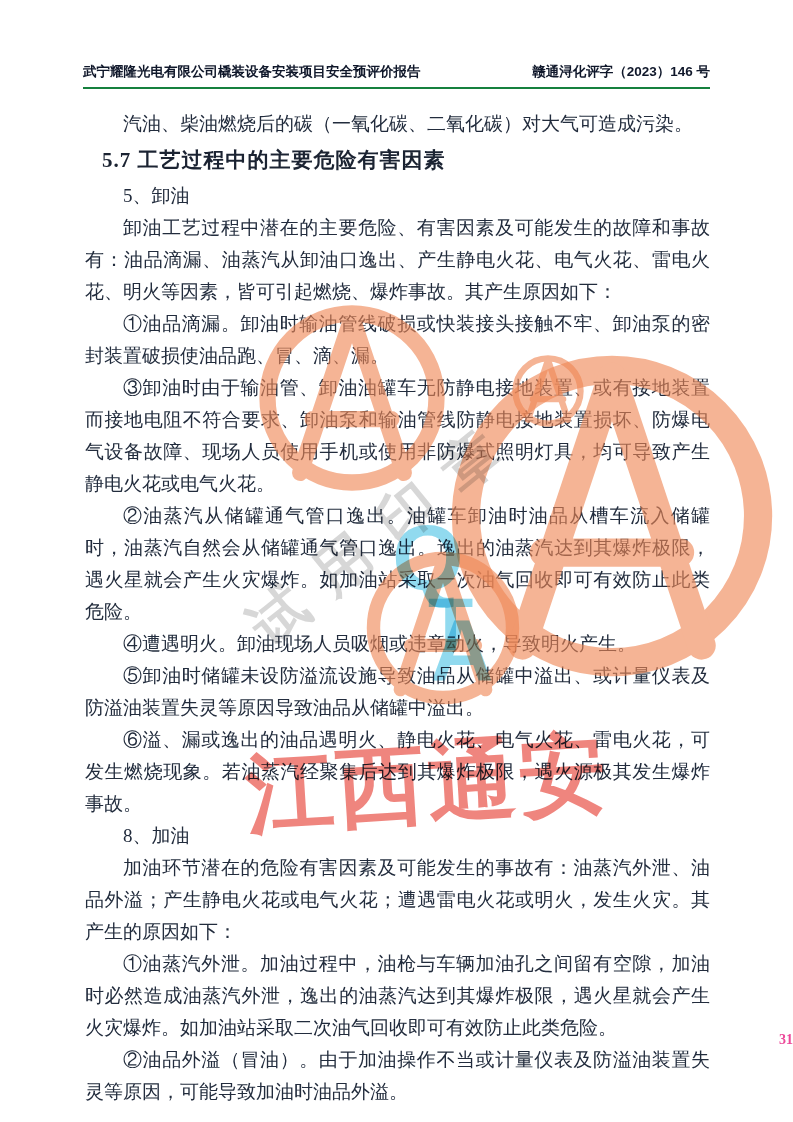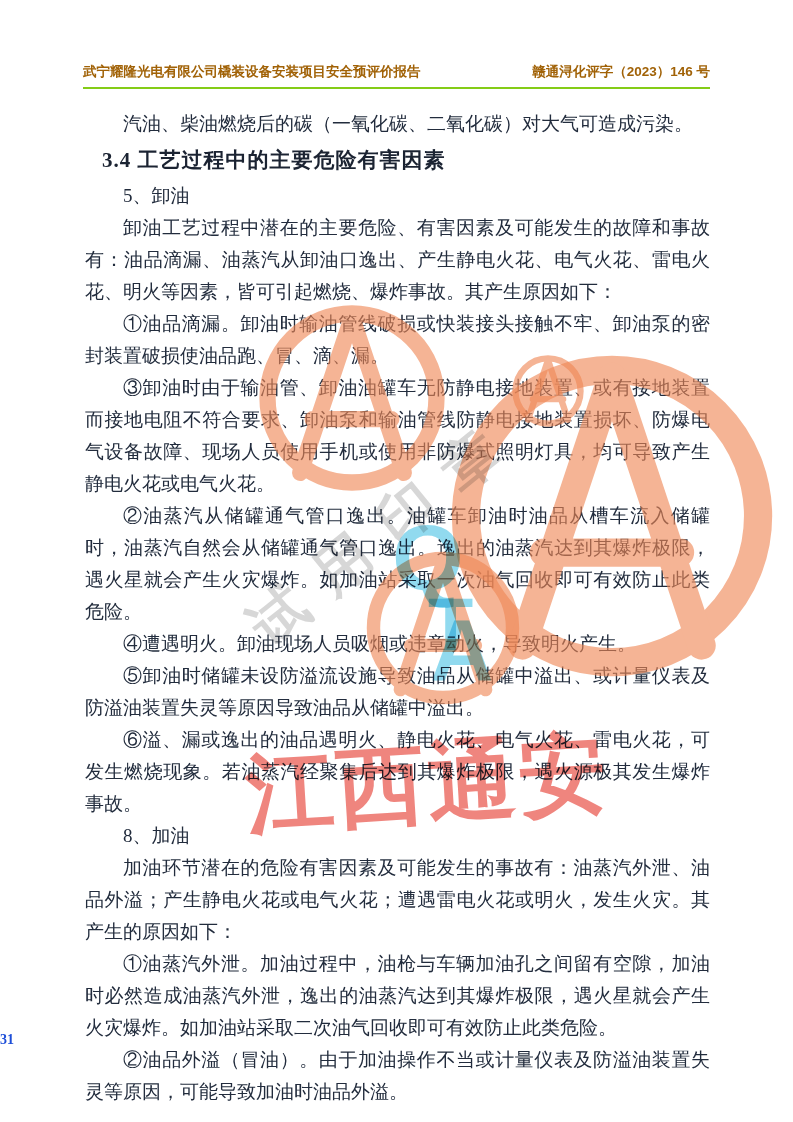--- a/index.html
+++ b/index.html
@@ -8,36 +8,36 @@
     background:#ffffff;
     font-family:"Liberation Serif","DejaVu Serif",serif;
     color:#222c3d;
   }
   .page{position:absolute;inset:0;}
   .header{
     position:absolute;left:83px;right:83px;top:62px;
     display:flex;justify-content:space-between;align-items:flex-end;
     font-family:"Liberation Sans","DejaVu Sans",sans-serif;
     font-weight:bold;font-size:13.5px;line-height:20px;
-    border-bottom:2px solid #84cc16;padding-bottom:5px;
-    color:#a16207;
+    border-bottom:2px solid #15803d;padding-bottom:5px;
+    color:#0f172a;
   }
   .content{
     position:absolute;left:85px;top:100px;width:625px;
     font-size:19px;line-height:32px;text-align:justify;margin-top:8px;
   }
   .content p{margin:0;text-indent:2em;}
   .section-heading{
     margin:3px 0 3px 0;padding-left:17px;
     font-size:21px;font-weight:bold;letter-spacing:1px;
     line-height:34px;color:#1b2332;
   }
   .page-number{
     position:absolute;top:1032px;left:0;width:100%;
-    text-align:left;font-size:14px;font-weight:bold;color:#1d4ed8;
+    text-align:right;font-size:14px;font-weight:bold;color:#ec4899;
   }
   
   .wm{position:absolute;inset:0;pointer-events:none;}
   .wm-logo{position:absolute;color:var(--wm-salmon,#ef8755);opacity:.62;}
   .wm-logo svg{display:block;width:100%;height:100%;}
   .wm-gray{
     position:absolute;left:258px;top:596px;
     font-family:"Liberation Sans","DejaVu Sans",sans-serif;
     font-size:56px;font-weight:bold;letter-spacing:26px;white-space:nowrap;
     color:var(--wm-gray,#a0a0a0);opacity:.42;
@@ -66,21 +66,21 @@
 
 <div class="page">
 
   <div class="header">
     <span>武宁耀隆光电有限公司橇装设备安装项目安全预评价报告</span>
     <span>赣通浔化评字（2023）146 号</span>
   </div>
 
   <div class="content">
     <p>汽油、柴油燃烧后的碳（一氧化碳、二氧化碳）对大气可造成污染。</p>
-    <div class="section-heading">3.4 工艺过程中的主要危险有害因素</div>
+    <div class="section-heading">5.7 工艺过程中的主要危险有害因素</div>
     <p>5、卸油</p>
     <p>卸油工艺过程中潜在的主要危险、有害因素及可能发生的故障和事故有：油品滴漏、油蒸汽从卸油口逸出、产生静电火花、电气火花、雷电火花、明火等因素，皆可引起燃烧、爆炸事故。其产生原因如下：</p>
     <p>①油品滴漏。卸油时输油管线破损或快装接头接触不牢、卸油泵的密封装置破损使油品跑、冒、滴、漏。</p>
     <p>③卸油时由于输油管、卸油油罐车无防静电接地装置、或有接地装置而接地电阻不符合要求、卸油泵和输油管线防静电接地装置损坏、防爆电气设备故障、现场人员使用手机或使用非防爆式照明灯具，均可导致产生静电火花或电气火花。</p>
     <p>②油蒸汽从储罐通气管口逸出。油罐车卸油时油品从槽车流入储罐时，油蒸汽自然会从储罐通气管口逸出。逸出的油蒸汽达到其爆炸极限，遇火星就会产生火灾爆炸。如加油站采取一次油气回收即可有效防止此类危险。</p>
     <p>④遭遇明火。卸油现场人员吸烟或违章动火，导致明火产生。</p>
     <p>⑤卸油时储罐未设防溢流设施导致油品从储罐中溢出、或计量仪表及防溢油装置失灵等原因导致油品从储罐中溢出。</p>
     <p>⑥溢、漏或逸出的油品遇明火、静电火花、电气火花、雷电火花，可发生燃烧现象。若油蒸汽经聚集后达到其爆炸极限，遇火源极其发生爆炸事故。</p>
     <p>8、加油</p>
     <p>加油环节潜在的危险有害因素及可能发生的事故有：油蒸汽外泄、油品外溢；产生静电火花或电气火花；遭遇雷电火花或明火，发生火灾。其产生的原因如下：</p>

